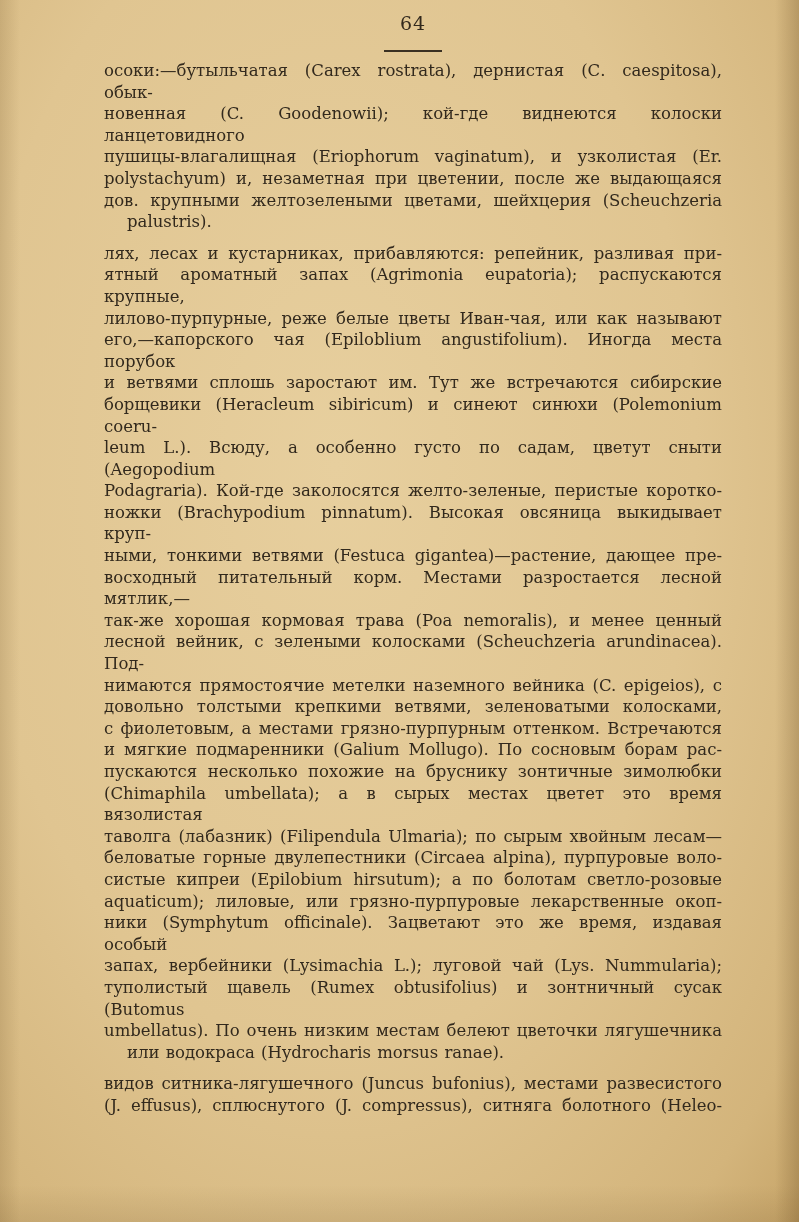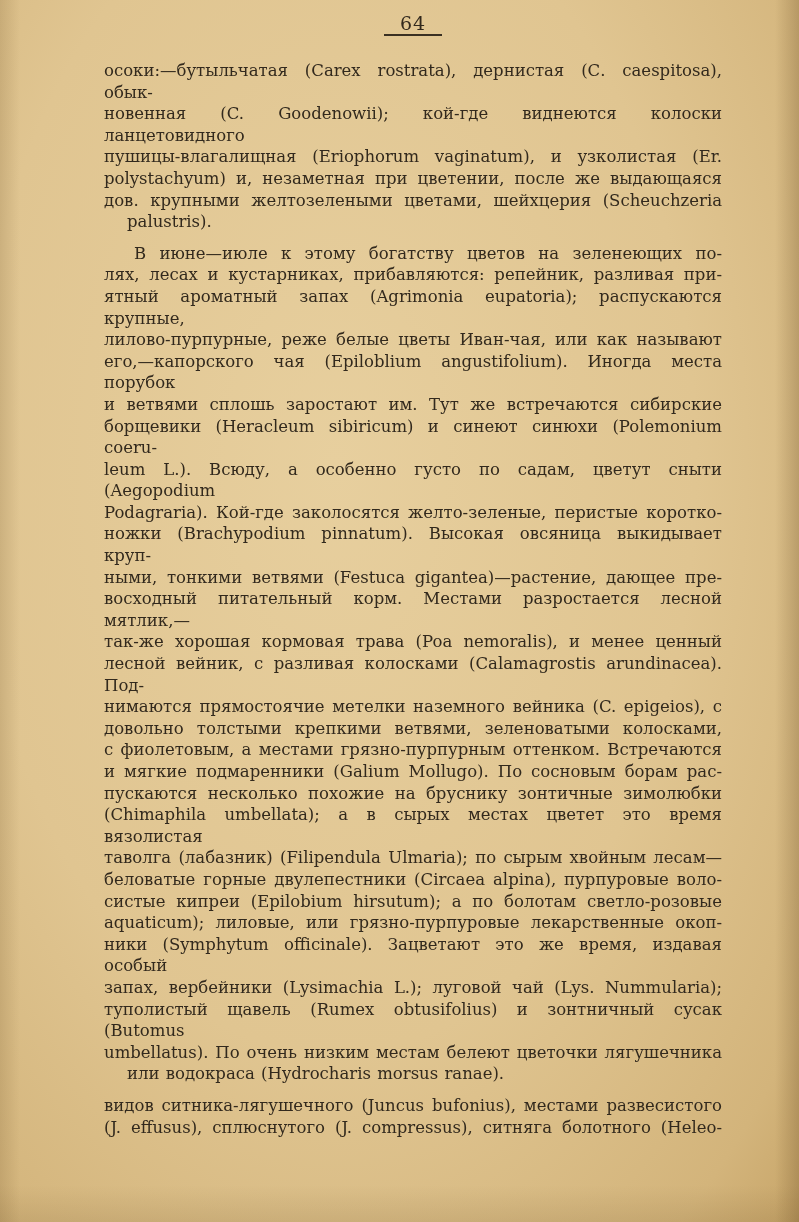--- a/index.html
+++ b/index.html
@@ -17,21 +17,21 @@
     overflow:hidden;
   }
   .pagenum-wrap {
     position:absolute; top:12px; left:104px; width:618px;
     text-align:center;
   }
   .pagenum {
     display:inline-block;
     font-size:19px;
     letter-spacing:1px;
-    padding:0 16px 0 16px;
+    padding:0 16px 16px 16px;
     border-bottom:2px solid #3a3022;
   }
   .text-block {
     position:absolute; left:104px; top:60px; width:618px;
   }
   .paragraph { margin:0; }
   .paragraph + .paragraph { margin-top:10px; }
   .line {
     font-size:16.5px;
     line-height:21.6px;
@@ -53,34 +53,33 @@
   <div class="text-block" id="text-block">
       <div class="paragraph">
         <div class="line">осоки:—бутыльчатая (Carex rostrata), дернистая (С. caespitosa), обык-</div>
         <div class="line">новенная (C. Goodenowii); кой-где виднеются колоски ланцетовидного</div>
         <div class="line">пушицы-влагалищная (Eriophorum vaginatum), и узколистая (Er.</div>
         <div class="line">polystachyum) и, незаметная при цветении, после же выдающаяся</div>
         <div class="line">дов. крупными желтозелеными цветами, шейхцерия (Scheuchzeria</div>
         <div class="line last">palustris).</div>
       </div>
       <div class="paragraph">
-        <div class="line first">В июне—июле к этому богатству цветов на зеленеющих по-</div>
         <div class="line">лях, лесах и кустарниках, прибавляются: репейник, разливая при-</div>
         <div class="line">ятный ароматный запах (Agrimonia eupatoria); распускаются крупные,</div>
         <div class="line">лилово-пурпурные, реже белые цветы Иван-чая, или как называют</div>
         <div class="line">его,—капорского чая (Epiloblium angustifolium). Иногда места порубок</div>
         <div class="line">и ветвями сплошь заростают им. Тут же встречаются сибирские</div>
         <div class="line">борщевики (Heracleum sibiricum) и синеют синюхи (Polemonium coeru-</div>
         <div class="line">leum L.). Всюду, а особенно густо по садам, цветут сныти (Aegopodium</div>
         <div class="line">Podagraria). Кой-где заколосятся желто-зеленые, перистые коротко-</div>
         <div class="line">ножки (Brachypodium pinnatum). Высокая овсяница выкидывает круп-</div>
         <div class="line">ными, тонкими ветвями (Festuca gigantea)—растение, дающее пре-</div>
         <div class="line">восходный питательный корм. Местами разростается лесной мятлик,—</div>
         <div class="line">так-же хорошая кормовая трава (Poa nemoralis), и менее ценный</div>
-        <div class="line">лесной вейник, с разливая колосками (Calamagrostis arundinacea). Под-</div>
+        <div class="line">лесной вейник, с зелеными колосками (Scheuchzeria arundinacea). Под-</div>
         <div class="line">нимаются прямостоячие метелки наземного вейника (C. epigeios), с</div>
         <div class="line">довольно толстыми крепкими ветвями, зеленоватыми колосками,</div>
         <div class="line">с фиолетовым, а местами грязно-пурпурным оттенком. Встречаются</div>
         <div class="line">и мягкие подмаренники (Galium Mollugo). По сосновым борам рас-</div>
         <div class="line">пускаются несколько похожие на бруснику зонтичные зимолюбки</div>
         <div class="line">(Chimaphila umbellata); а в сырых местах цветет это время вязолистая</div>
         <div class="line">таволга (лабазник) (Filipendula Ulmaria); по сырым хвойным лесам—</div>
         <div class="line">беловатые горные двулепестники (Circaea alpina), пурпуровые воло-</div>
         <div class="line">систые кипреи (Epilobium hirsutum); а по болотам светло-розовые</div>
         <div class="line">aquaticum); лиловые, или грязно-пурпуровые лекарственные окоп-</div>

